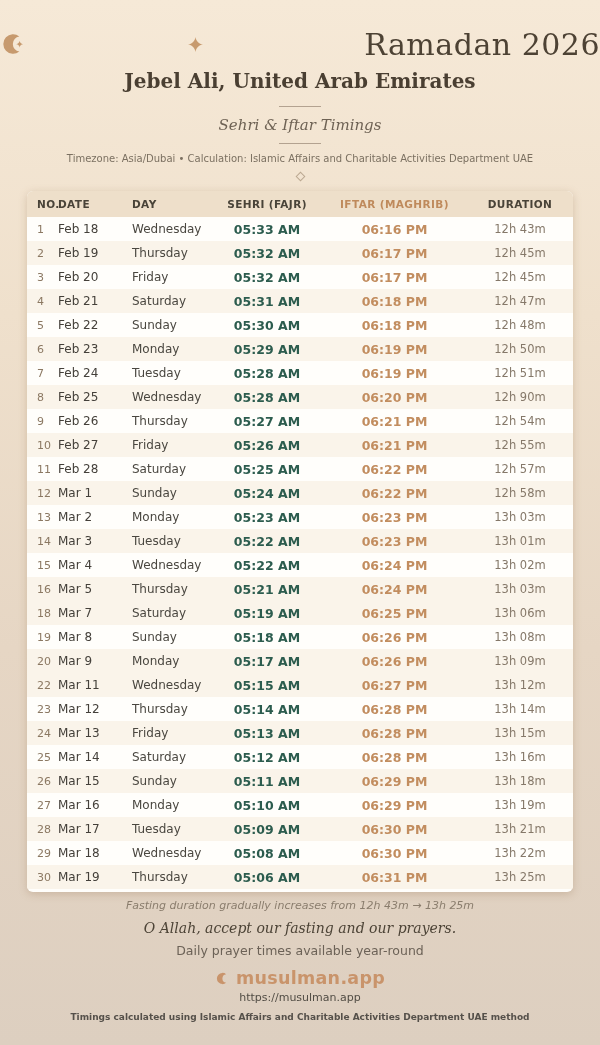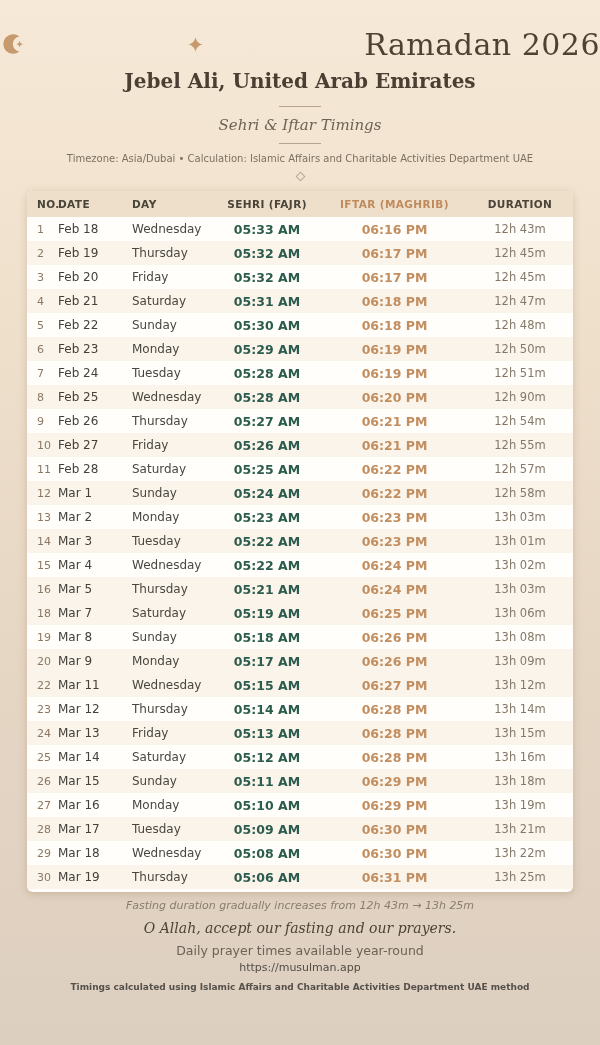--- a/index.html
+++ b/index.html
@@ -360,16 +360,24 @@
             <td class="col-duration">13h 25m</td>
           </tr>
         </tbody>
     </table>
   </div>
 
   <div class="fasting-note">Fasting duration gradually increases from 12h 43m → 13h 25m</div>
   <div class="dua">O Allah, accept our fasting and our prayers.</div>
   <div class="availability">Daily prayer times available year-round</div>
 
+  <div class="brand-row">
+    <span>
+      <svg class="icon-svg" width="15" height="15" viewBox="0 0 24 24">
+        <path fill="#c9946b" d="M21 12.79A9 9 0 1 1 11.21 3a7 7 0 0 0 9.79 9.79z" transform="rotate(45 12 12)"></path>
+      </svg>
+    </span>
+    <span class="brand-name">musulman.app</span>
+  </div>
   <div class="url">https://musulman.app</div>
   <div class="method-note">Timings calculated using Islamic Affairs and Charitable Activities Department UAE method</div>
 
 </div>
 
 </body></html>

